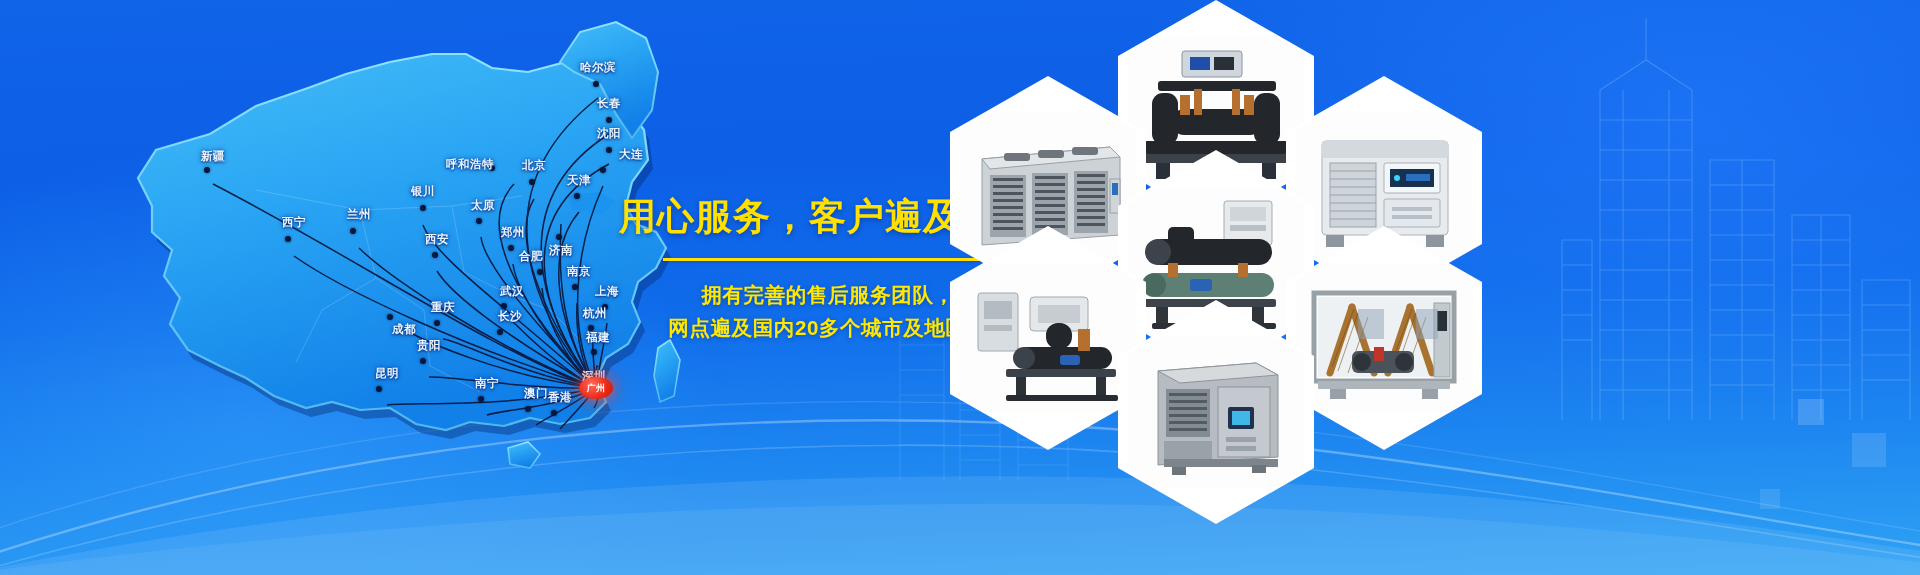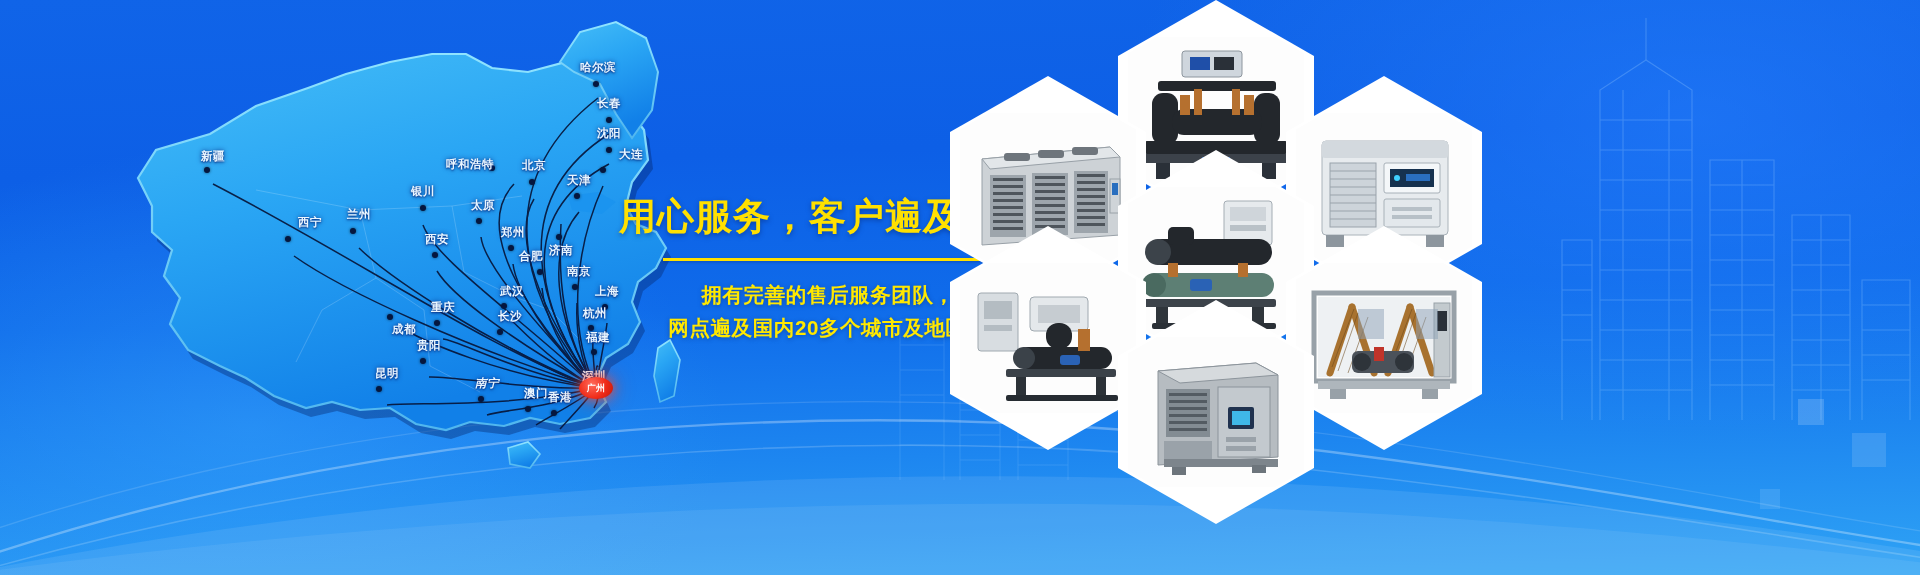--- a/index.html
+++ b/index.html
@@ -238,21 +238,21 @@
         <div class="city" style="left: 519px; top: 170px;">天津</div>
         <div class="dot" style="left: 543px; top: 160px;"></div>
         <div class="city" style="left: 543px; top: 144px; margin-left: 28px;">大连</div>
         <div class="dot" style="left: 363px; top: 198px;"></div>
         <div class="city" style="left: 363px; top: 181px;">银川</div>
         <div class="dot" style="left: 419px; top: 211px;"></div>
         <div class="city" style="left: 423px; top: 195px;">太原</div>
         <div class="dot" style="left: 293px; top: 221px;"></div>
         <div class="city" style="left: 299px; top: 204px;">兰州</div>
         <div class="dot" style="left: 228px; top: 229px;"></div>
-        <div class="city" style="left: 234px; top: 212px; margin-left: 16px;">西宁</div>
+        <div class="city" style="left: 234px; top: 212px;">西宁</div>
         <div class="dot" style="left: 499px; top: 227px;"></div>
         <div class="city" style="left: 501px; top: 240px;">济南</div>
         <div class="dot" style="left: 451px; top: 238px;"></div>
         <div class="city" style="left: 453px; top: 222px;">郑州</div>
         <div class="dot" style="left: 375px; top: 245px;"></div>
         <div class="city" style="left: 377px; top: 229px;">西安</div>
         <div class="dot" style="left: 480px; top: 262px;"></div>
         <div class="city" style="left: 471px; top: 246px;">合肥</div>
         <div class="dot" style="left: 515px; top: 277px;"></div>
         <div class="city" style="left: 519px; top: 261px;">南京</div>
@@ -268,21 +268,21 @@
         <div class="city" style="left: 452px; top: 281px;">武汉</div>
         <div class="dot" style="left: 440px; top: 322px;"></div>
         <div class="city" style="left: 450px; top: 306px;">长沙</div>
         <div class="dot" style="left: 534px; top: 342px;"></div>
         <div class="city" style="left: 538px; top: 327px;">福建</div>
         <div class="dot" style="left: 363px; top: 351px;"></div>
         <div class="city" style="left: 369px; top: 335px;">贵阳</div>
         <div class="dot" style="left: 319px; top: 379px;"></div>
         <div class="city" style="left: 327px; top: 363px;">昆明</div>
         <div class="dot" style="left: 421px; top: 389px;"></div>
-        <div class="city" style="left: 427px; top: 373px; font-style: italic;">南宁</div>
+        <div class="city" style="left: 427px; top: 373px;">南宁</div>
         <div class="dot" style="left: 468px; top: 399px;"></div>
         <div class="city" style="left: 476px; top: 383px;">澳门</div>
         <div class="dot" style="left: 494px; top: 403px;"></div>
         <div class="city" style="left: 500px; top: 387px; text-align: center;">香港</div>
         <div class="dot" style="left: 528px; top: 382px;"></div>
         <div class="city" style="left: 534px; top: 366px;">深圳</div>
       </div>
 
     <div class="hub" id="hub-marker" style="left:536px;top:378px;">广州</div>
   </div>

